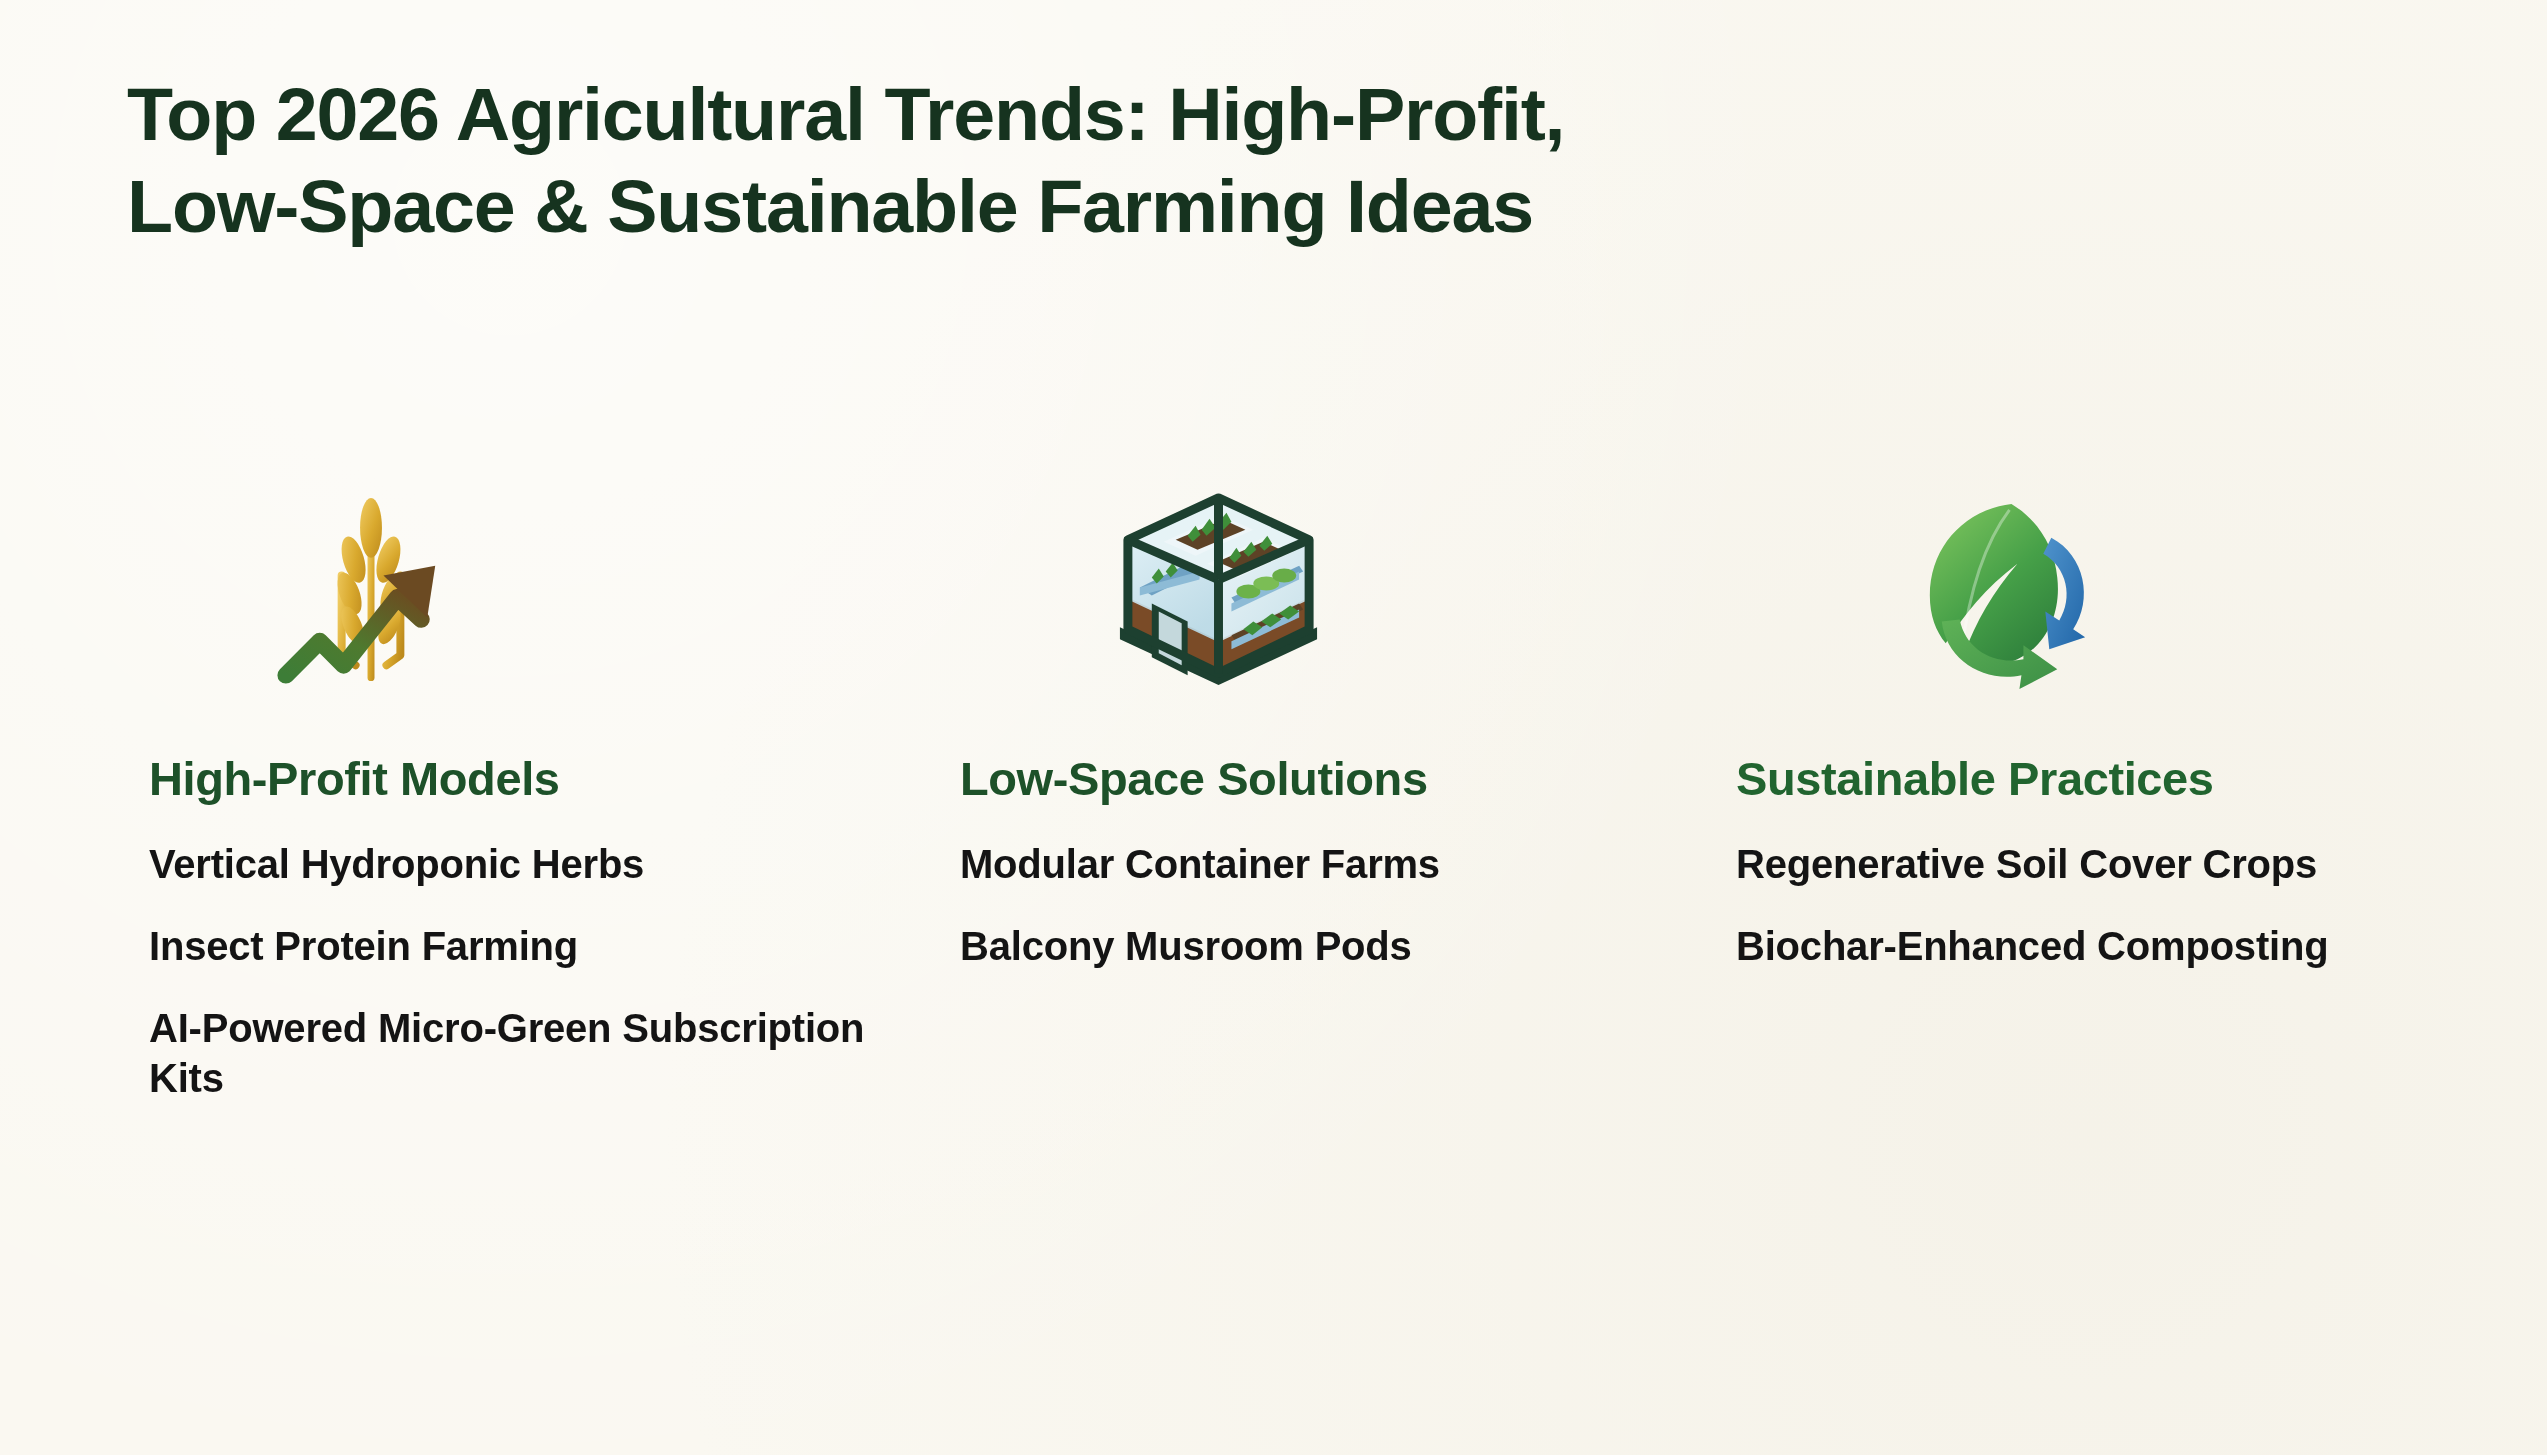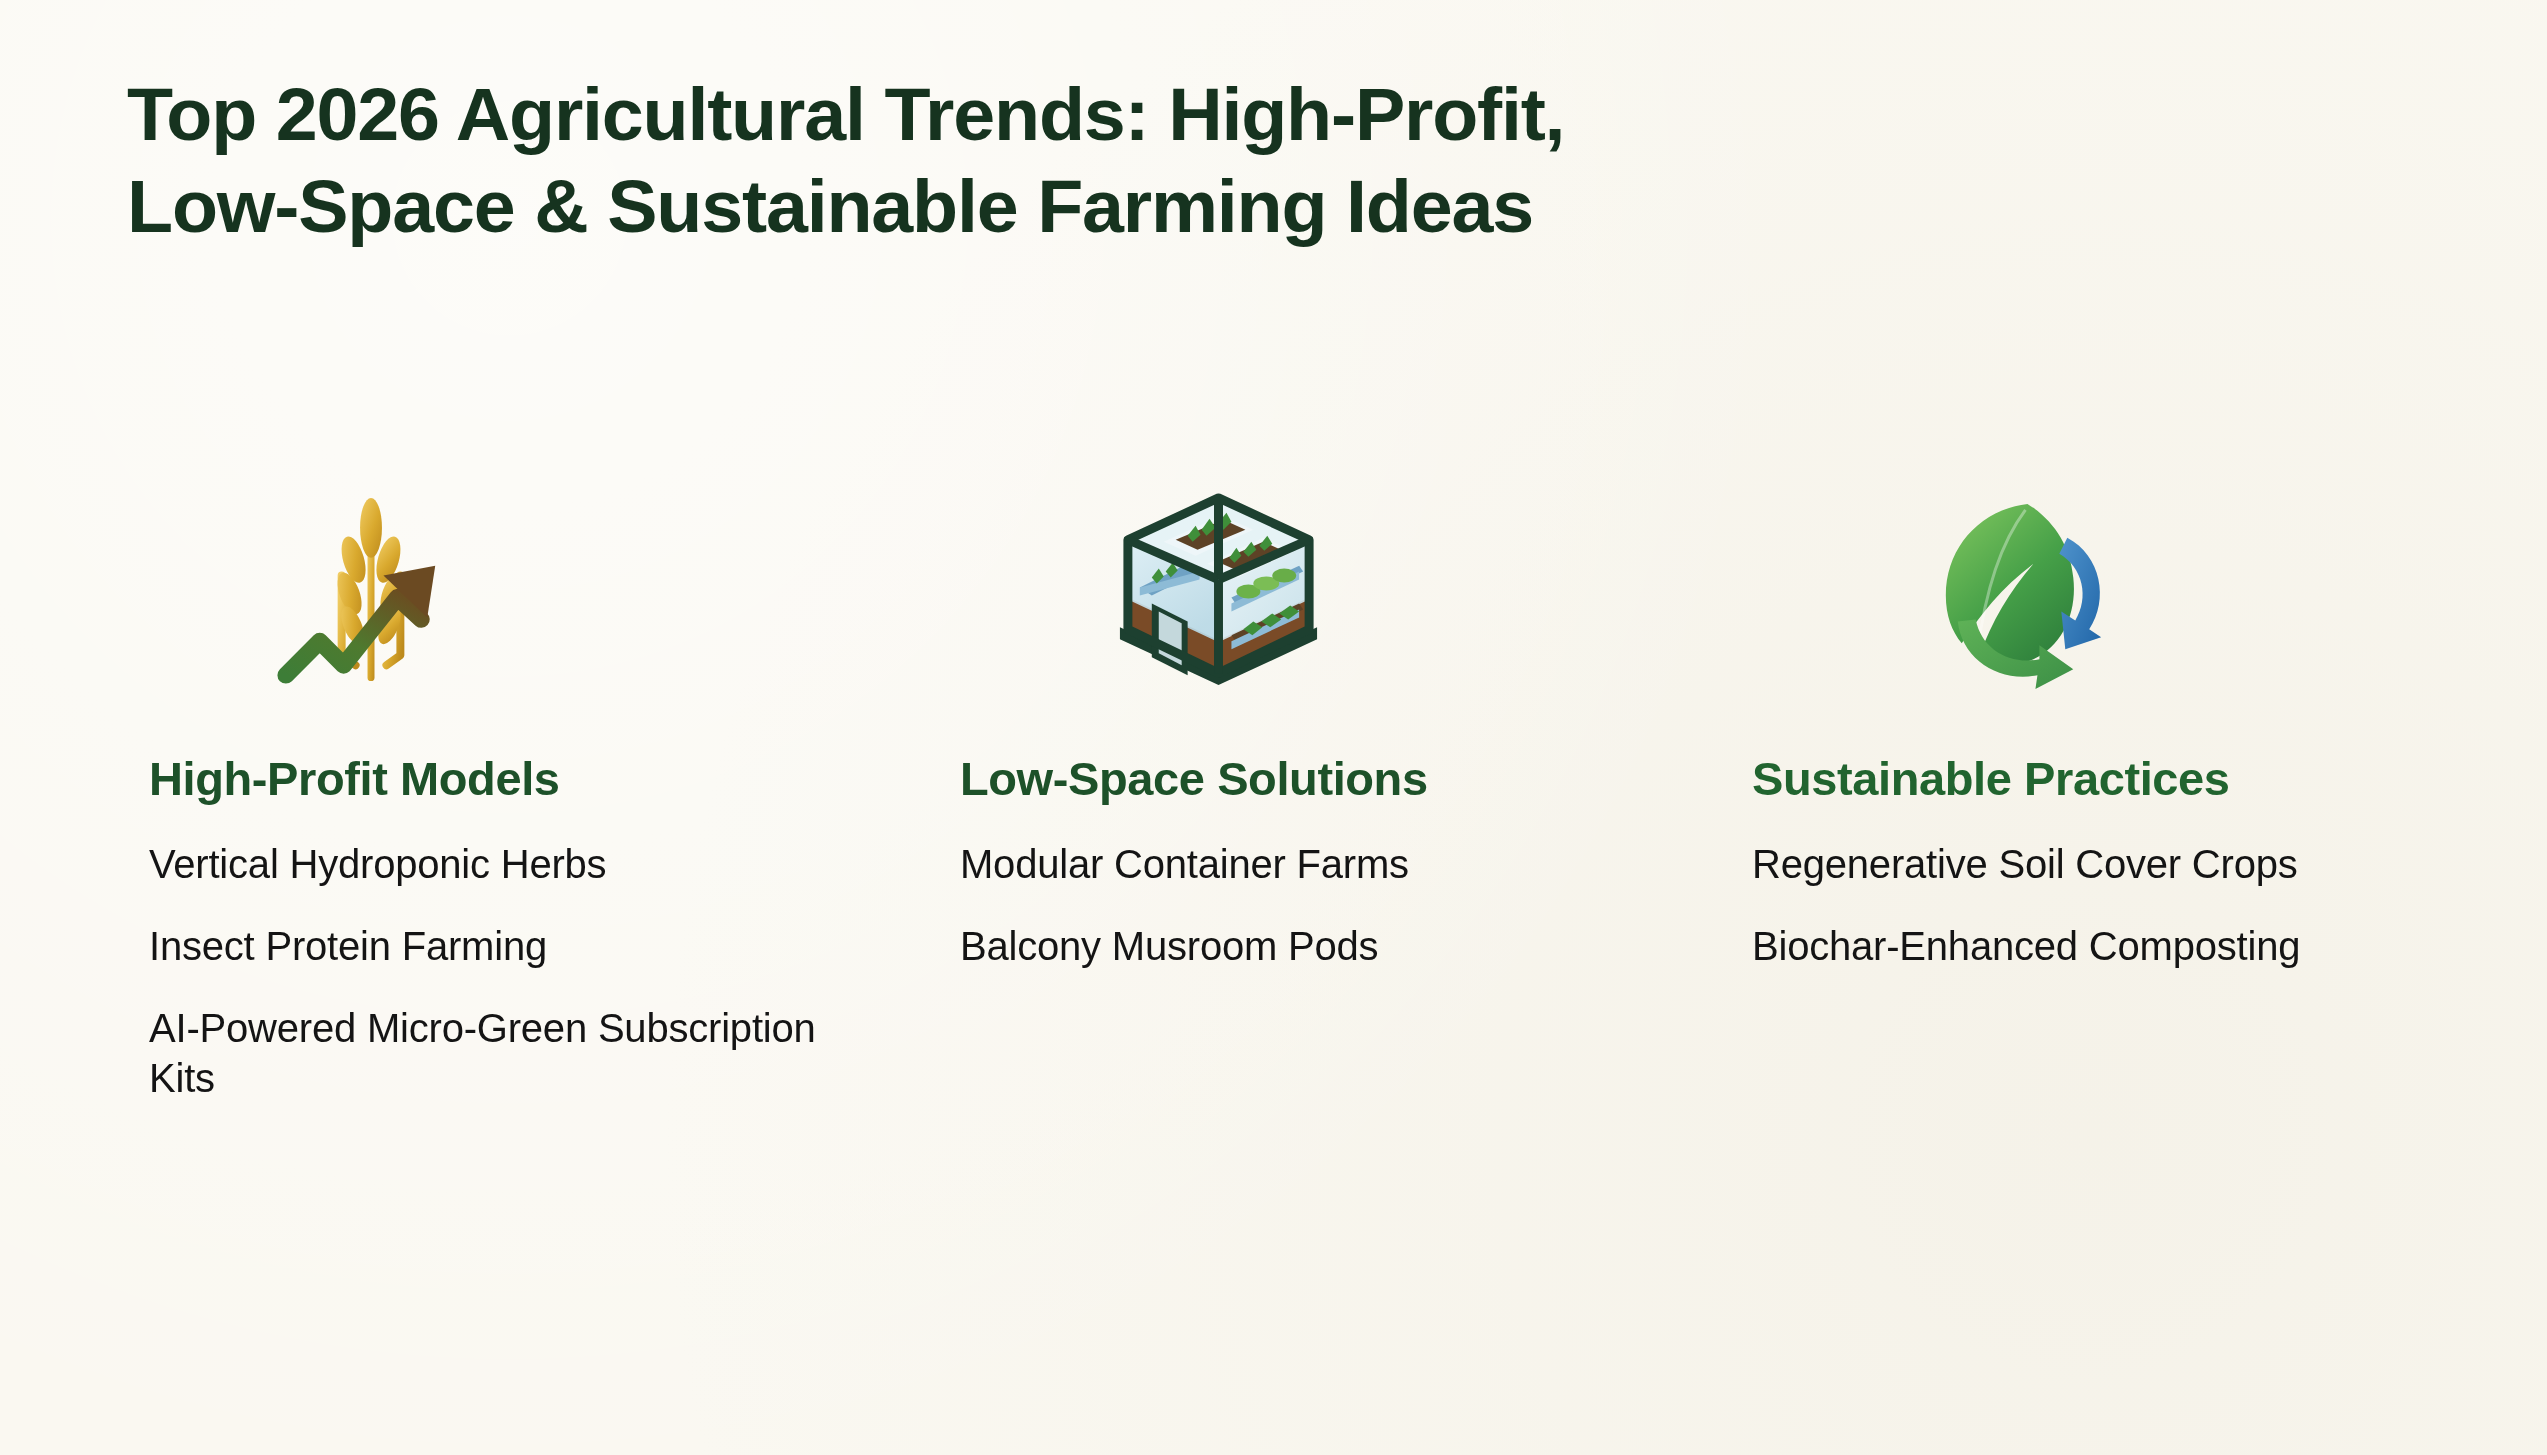--- a/index.html
+++ b/index.html
@@ -62,21 +62,21 @@
     top: 468px;
     width: 2547px;
     height: 896px;
   }
   .column {
     position: absolute;
     top: 12px;
   }
   .column.col-0 { left: 149px;  width: 736px; }
   .column.col-1 { left: 960px;  width: 697px; }
-  .column.col-2 { left: 1736px; width: 756px; margin-left: 16px; }
+  .column.col-2 { left: 1736px; width: 756px; }
 
   .icon-wrap {
     height: 229px;
     display: flex;
     align-items: flex-end;
   }
   .column.col-0 .icon-wrap { padding-left: 109px; }
   .column.col-1 .icon-wrap { padding-left: 144px; }
   .column.col-2 .icon-wrap { padding-left: 154px; }
 
@@ -92,21 +92,21 @@
   }
   .column.col-2 .col-heading { color: #21642f; }
 
   .item-list {
     margin: 34px 0 0 0;
     padding: 0;
     list-style: none;
   }
   .item {
     font-family: "Liberation Sans Narrow", "Liberation Sans", sans-serif;
-    font-weight: 400;
+    font-weight: 700;
     font-size: 40px;
     line-height: 50px;
     letter-spacing: -0.2px;
     color: #141414;
     margin: 0 0 32px 0;
     max-width: 100%;
   }
   .item:last-child { margin-bottom: 0; }
   .item sup {
     font-size: 0.62em;

